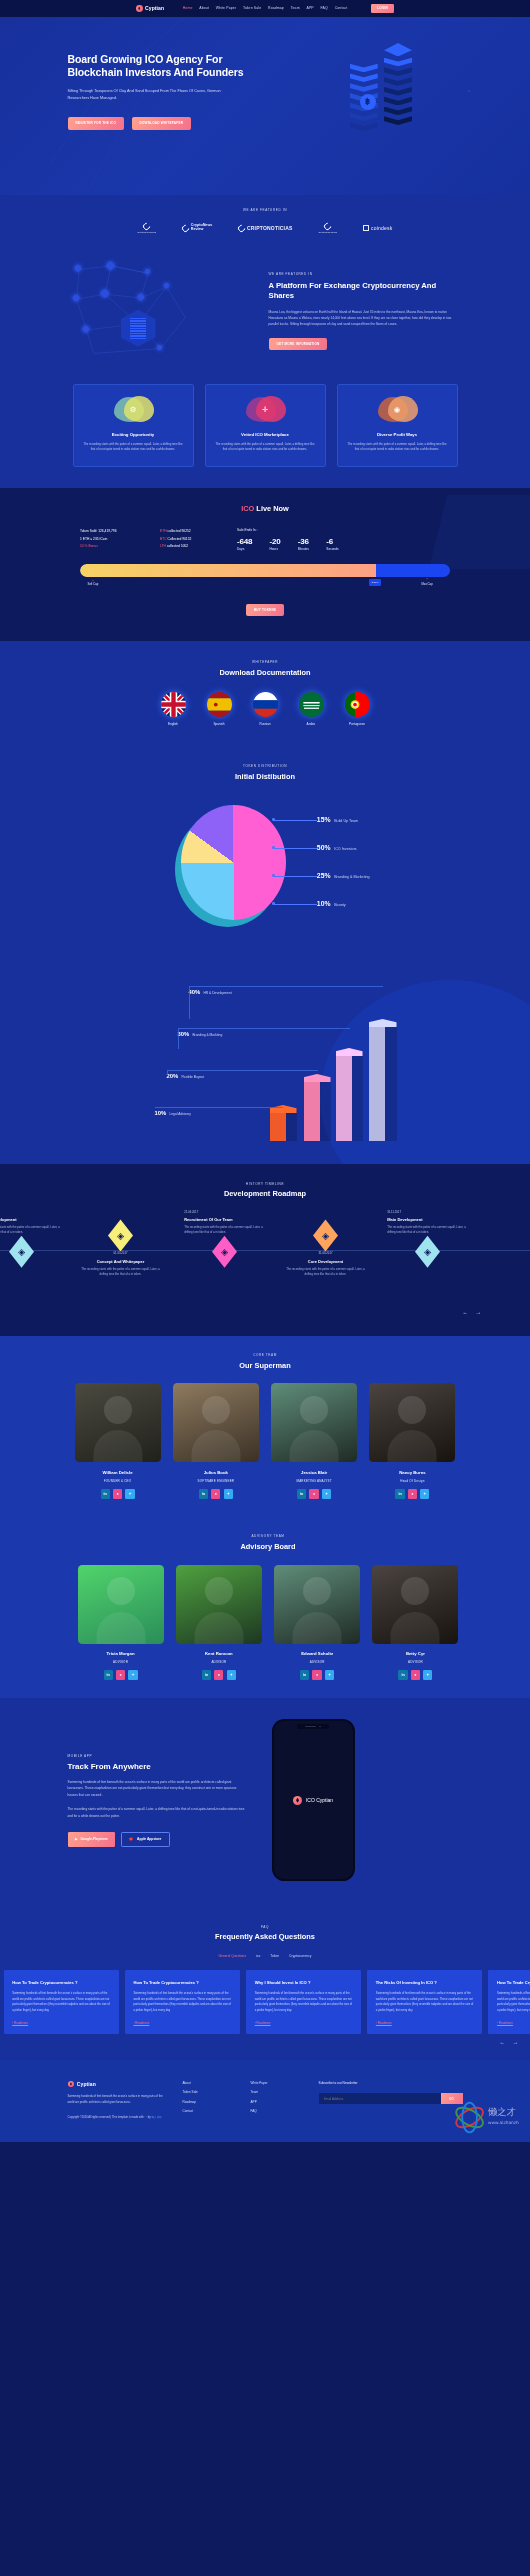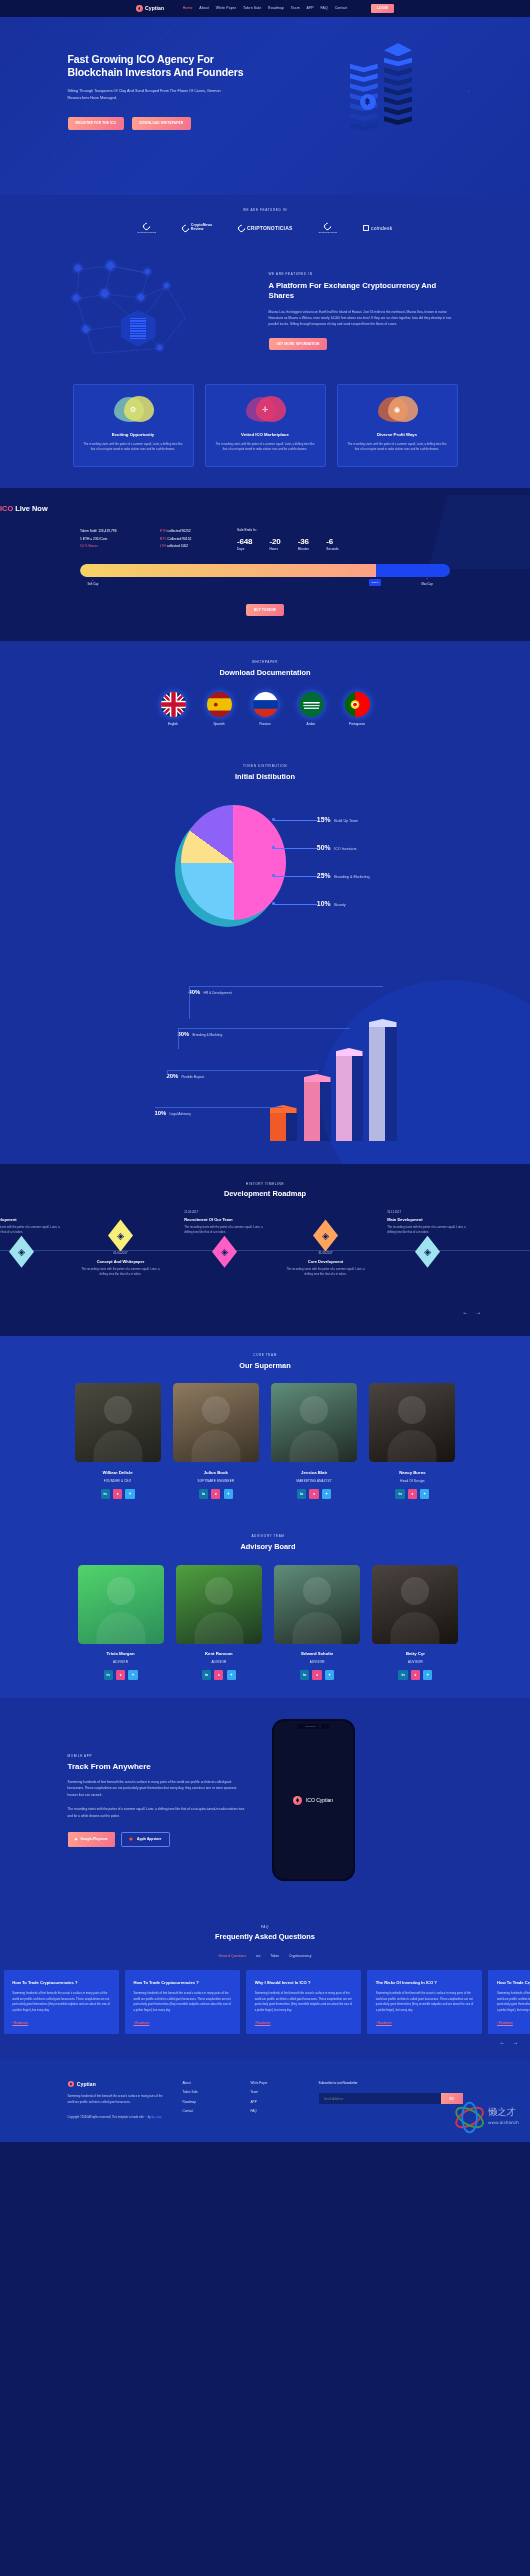--- a/index.html
+++ b/index.html
@@ -100,21 +100,21 @@
   .blob{ position:absolute; border-radius:50% 50% 45% 55%/60% 55% 45% 40%; opacity:.85;}
   .fc-icon{ position:absolute; inset:0; display:flex; align-items:center; justify-content:center;
     font-size:7.4px; color:#fff; z-index:4;}
   .fc-title{ font-size:4.3px; font-weight:600;}
   .fc-text{ font-size:2.8px; line-height:1.95; color:#bfc8ee; margin-top:5px;}
 
   
   .ico{ background:#0d1b5e; padding:16px 0 25px; position:relative; overflow:hidden;}
   .ico-deco{position:absolute; right:-18.5px; top:6.2px; width:111px;height:74px;
     background:#11236f; transform:skewX(-14deg); opacity:.6;}
-  .ico-h2{ text-align:left; font-size:7.4px; font-weight:bold; position:relative; z-index:2;}
+  .ico-h2{ text-align:center; font-size:7.4px; font-weight:bold; position:relative; z-index:2;}
   .ico-h2 .red{ color:#f4597b;}
   .ico-stats{ width:370px; margin:15px auto 0; display:flex; position:relative; z-index:2;}
   .st-col{ font-size:3.3px; line-height:2.25;}
   .st-col.a{ width:80px;}
   .st-col.b{ width:77px;}
   .st-col b{ color:#f4597b; font-weight:normal;}
   .bonus{ color:#f4597b;}
   .cd-wrap{ flex:1;}
   .cd-label{ font-size:3.3px; color:#e6eaff;}
   .cd-row{ display:flex; gap:17.3px; margin-top:4.3px;}
@@ -301,21 +301,21 @@
         <div class="chev" style="background:#0f2a80"></div>
         <div class="chev" style="background:#0d2470"></div>
         <div class="chev" style="background:#0b2062"></div>
         <div class="chev" style="background:#0a1c55"></div>
         <div class="chev" style="background:#081848"></div>
       </div>
       <div style="position:absolute;left:13.6px;top:52px;width:16px;height:16px;border-radius:50%;background:#2f63ff;display:flex;align-items:center;justify-content:center;color:#0d1b5e;font-weight:bold;font-size:8px;">฿</div>
     </div>
     <div class="hero-inner">
       <div class="hero-copy">
-        <div class="hero-h1">Fast Growing ICO Agency For Blockchain Investors And Founders</div>
+        <div class="hero-h1">Board Growing ICO Agency For Blockchain Investors And Founders</div>
         <div class="hero-p">Sifting Through Teaspoons Of Clay And Sand Scraped From The Floors Of Caves, German Researchers Have Managed.</div>
         <div class="hero-btns">
           <button class="btn-grad">REGISTER FOR THE ICO</button>
           <button class="btn-grad">DOWNLOAD WHITEPAPER</button>
         </div>
       </div>
     </div>
   </div>
 
   <div class="featured">

